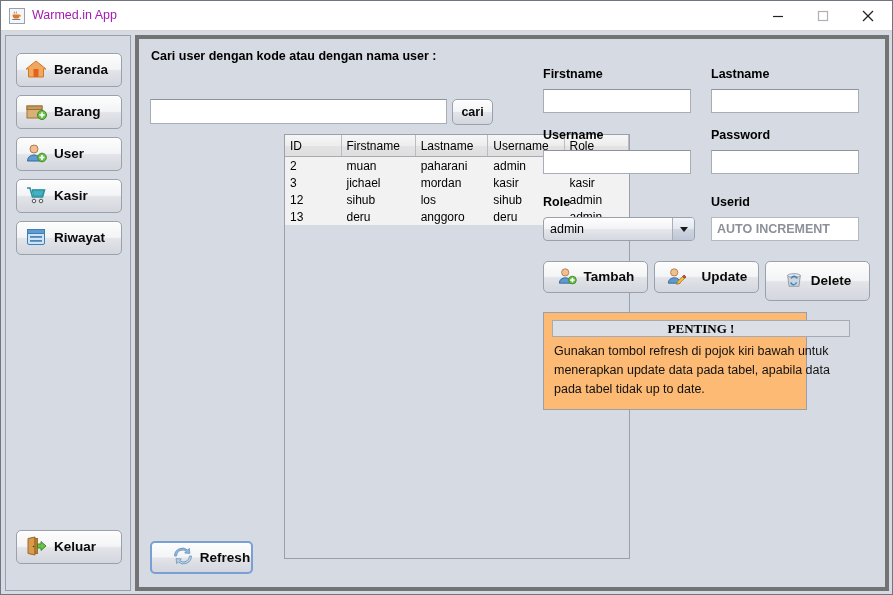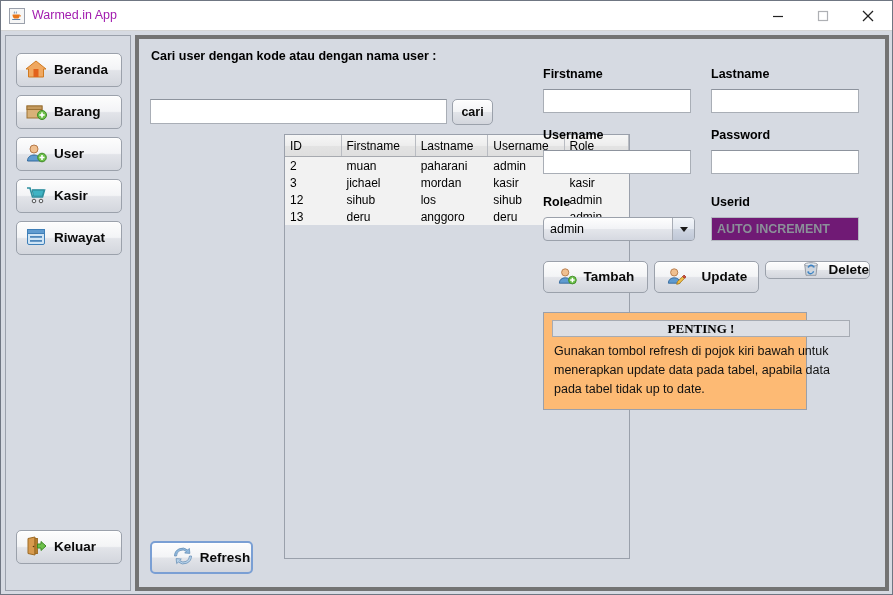--- a/index.html
+++ b/index.html
@@ -121,21 +121,21 @@
     background: #ffffff;
     border: 1px solid #a9aeb6;
     border-top-color: #8d939d;
     font-family: "Liberation Sans", sans-serif;
     font-size: 12px;
     padding: 0 5px;
     color: #000;
     outline: none;
   }
   .tfield.disabled {
-    background: #701a75;
+    background: #ffffff;
     color: #8b9099;
     font-weight: bold;
     font-size: 12.5px;
     border: 1px solid #b4b8c0;
   }
 
   
   .table-wrap {
     position: absolute;
     left: 145px; top: 95px;
@@ -461,21 +461,21 @@
         <svg width="20" height="18" viewBox="0 0 22 20">
           <circle cx="9" cy="6" r="4" fill="#f0c090" stroke="#b4794a"></circle>
           <path d="M2.5 18c0-4 3-6 6.5-6s6.5 2 6.5 6z" fill="#5f9bd0" stroke="#34699c"></path>
           <path d="M12.5 16.5 L18.5 10.5 L20.5 12.5 L14.5 18.5 L11.8 19.2 Z" fill="#f2c14b" stroke="#a8791a"></path>
           <path d="M18.5 10.5 L20 9 L22 11 L20.5 12.5 Z" fill="#d94f3d" stroke="#993226"></path>
         </svg>
       </span>
       <span class="lbl">Update</span>
     </div>
 
-    <div class="gbtn" style="left:626px; top:222px; width:105px; height:18px;justify-content:flex-end;">
+    <div class="gbtn" style="left:626px; top:222px; width:105px; height:40px;">
       <span class="ico">
         <svg width="20" height="18" viewBox="0 0 22 20">
           <path d="M4 5 h14 l-1.5 12 h-11z" fill="#cfd6de" stroke="#8d949e"></path>
           <ellipse cx="11" cy="5" rx="7" ry="2" fill="#e7ecf1" stroke="#8d949e"></ellipse>
           <path d="M8 8.5 a3.2 3.2 0 0 1 6-1" fill="none" stroke="#3b82c4" stroke-width="1.6"></path>
           <path d="M14.5 6.2 l0.4 2.3 -2.3-0.4z" fill="#3b82c4"></path>
           <path d="M13.8 12.5 a3.2 3.2 0 0 1 -6 1" fill="none" stroke="#3b82c4" stroke-width="1.6"></path>
           <path d="M7.4 14.8 l-0.4-2.3 2.3 0.4z" fill="#3b82c4"></path>
         </svg>
       </span>

